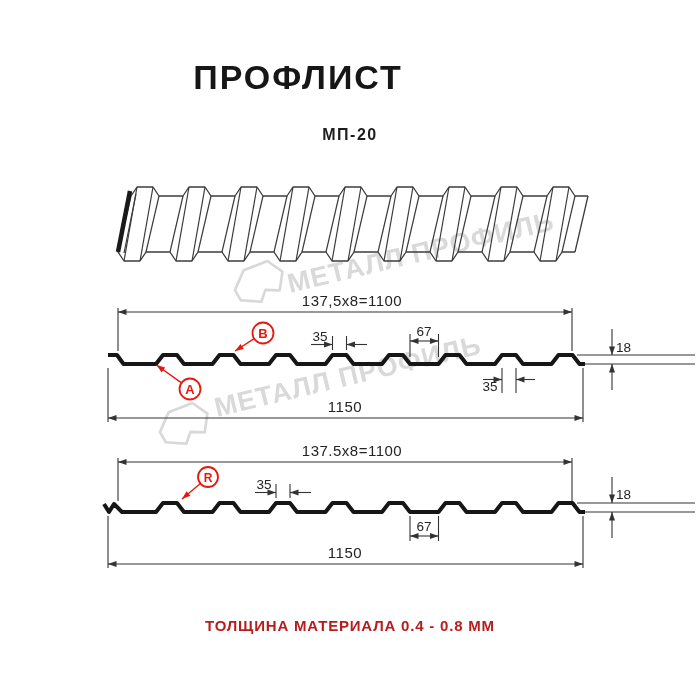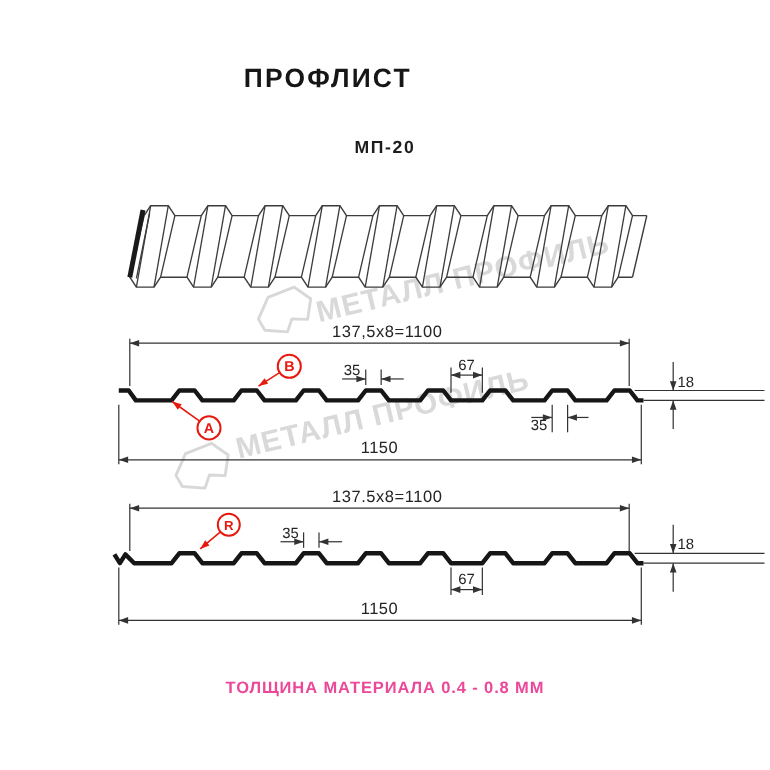--- a/index.html
+++ b/index.html
@@ -1,23 +1,23 @@
 <!DOCTYPE html>
 <html><head>
 <meta charset="utf-8">
 <style>
   html,body{margin:0;padding:0;background:#fff;}
   .page{position:relative;width:700px;height:700px;background:#ffffff;overflow:hidden;
         font-family:"Liberation Sans",sans-serif;}
   .title{position:absolute;top:58px;left:0;width:596px;text-align:center;
-         font-size:24px;font-weight:bold;letter-spacing:2px;color:#161616;}
+         font-size:34px;font-weight:bold;letter-spacing:2px;color:#161616;}
   .subtitle{position:absolute;top:97px;left:0;width:700px;text-align:center;
             font-size:16px;font-weight:bold;letter-spacing:1.5px;color:#1d1d1d;margin-top:29px;}
   .caption{position:absolute;top:617px;left:0;width:700px;text-align:center;
-           font-size:15px;font-weight:bold;letter-spacing:0.8px;color:#ec4899;}
+           font-size:15px;font-weight:bold;letter-spacing:0.8px;color:#b91c1c;}
   svg{position:absolute;top:0;left:0;}
   .dim-lg{font-size:15px;letter-spacing:0.5px;fill:#242424;}
   .dim-sm{font-size:13.5px;fill:#242424;}
   .mid{text-anchor:middle;}
   .letter{font-size:13px;font-weight:bold;fill:#e6190f;text-anchor:middle;}
   .letter-sm{font-size:12px;font-weight:bold;fill:#e6190f;text-anchor:middle;}
   .wm{font-size:27px;font-weight:bold;fill:#d9d9d9;letter-spacing:1px;}
 </style>
 </head>
 <body>

